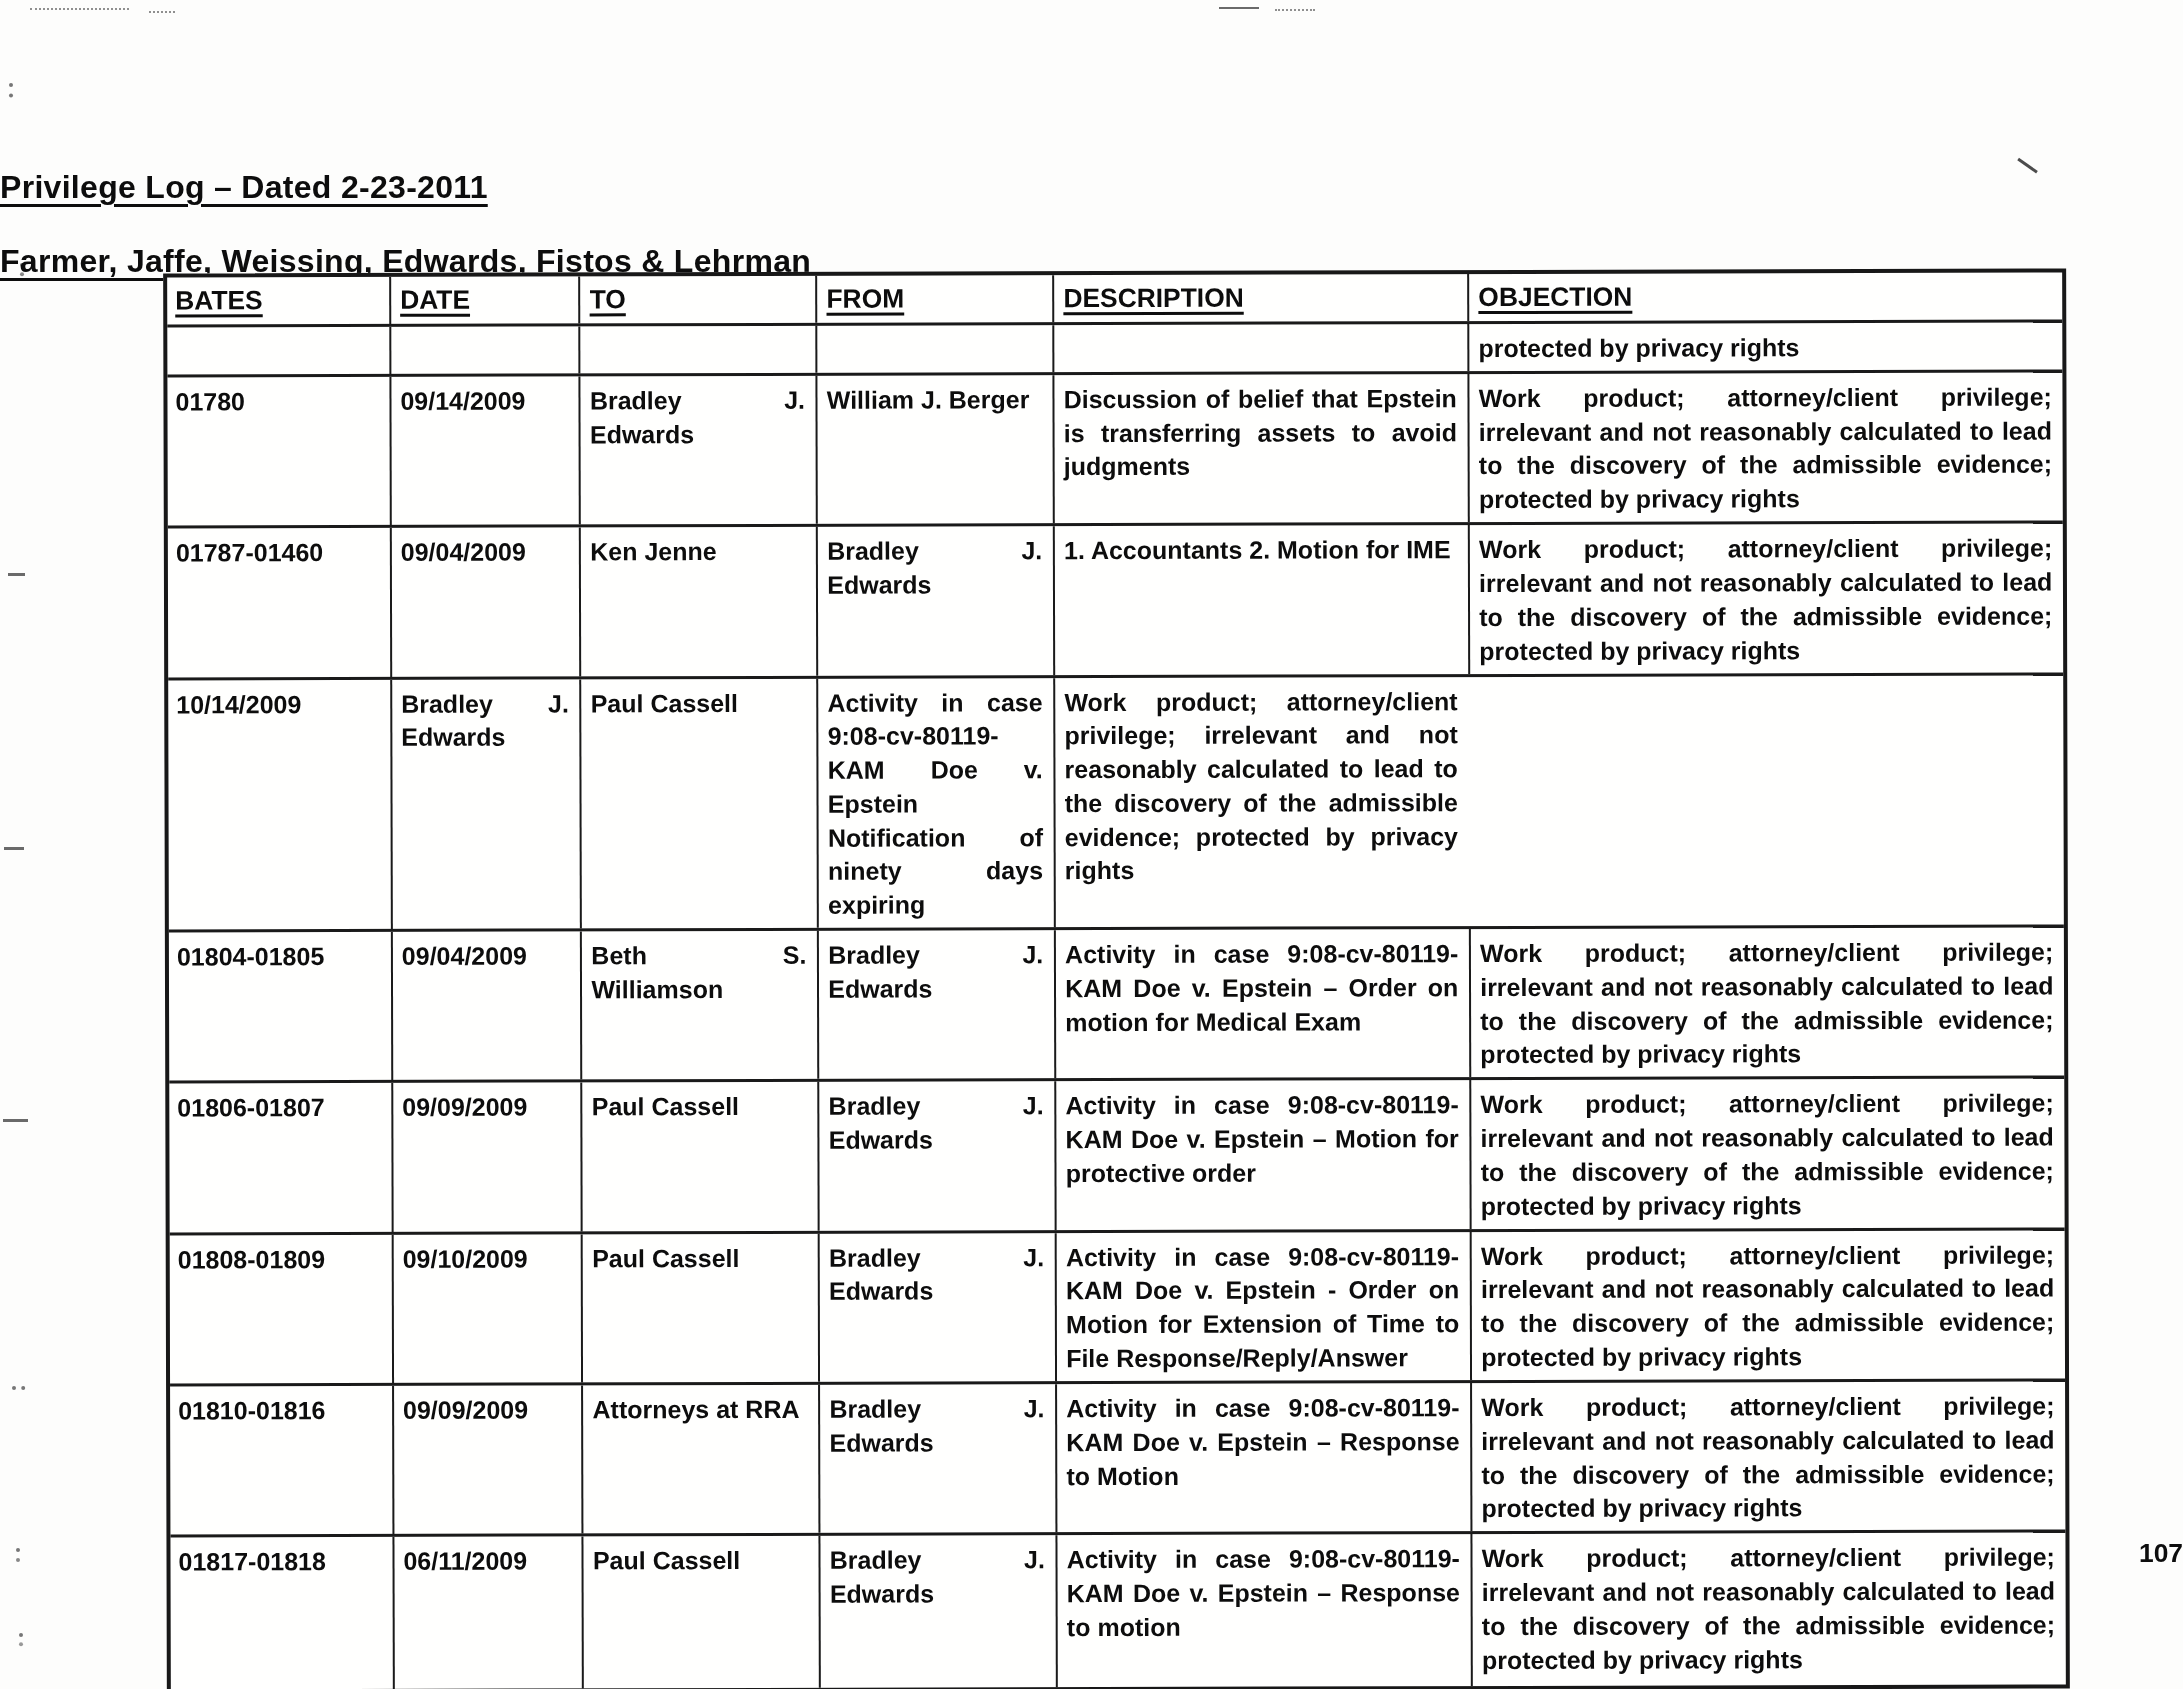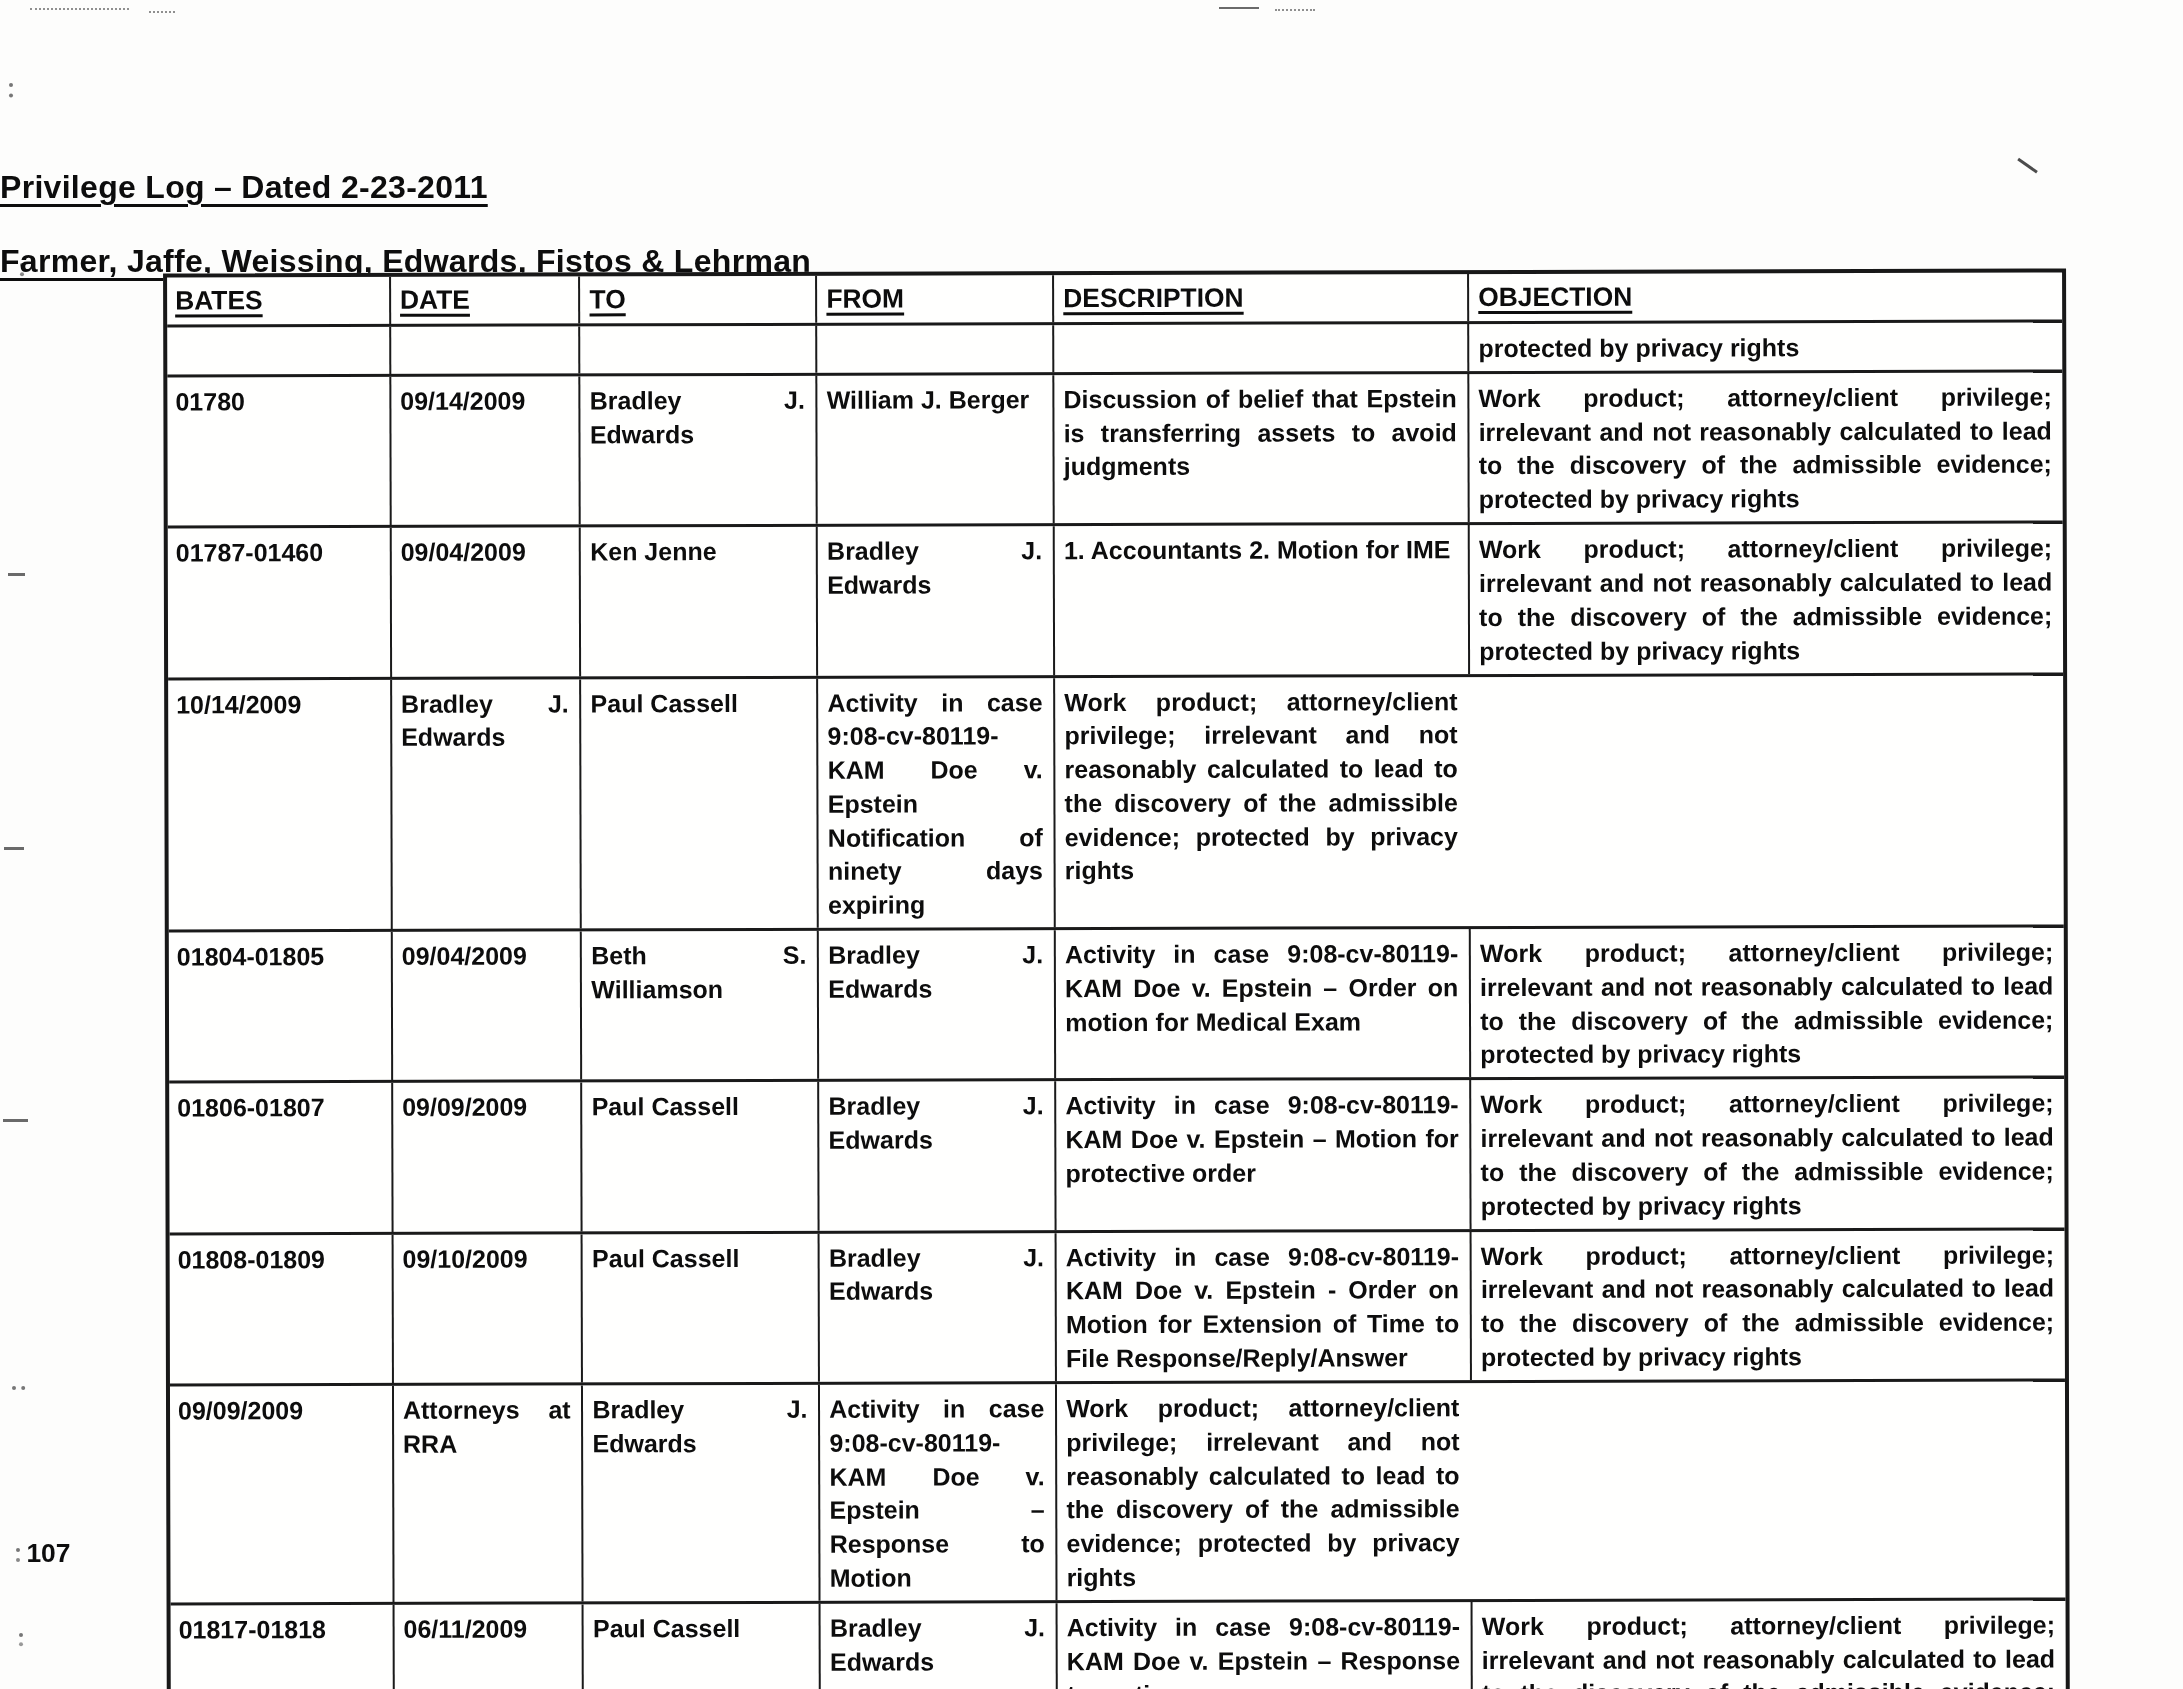--- a/index.html
+++ b/index.html
@@ -42,21 +42,21 @@
   .r1{min-height:131px;}
   .r2{min-height:137px;}
   .r3{min-height:137px;}
   .r4{min-height:134px;}
   .r5{min-height:134px;}
   .r6{min-height:137px;}
   .r7{min-height:137px;}
   .r8{min-height:152px;}
   .pageno{
     position:absolute;top:1538px;left:0;width:100%;
-    text-align:left;text-indent:26.4px;
+    text-align:right;text-indent:26.4px;
     font-size:26.4px;font-weight:bold;
   }
   .art{position:absolute;}
   .dotline{border-top:2px dotted #8f8f8f;height:0;}
   .dash{background:#6a6a6a;}
   .dot{width:4px;height:4px;border-radius:50%;background:#777;}
 </style>
 </head>
 <body>
 
@@ -146,20 +146,21 @@
     <div class="row r6">
       <div class="cell c-bates">01808-01809</div>
       <div class="cell c-date">09/10/2009</div>
       <div class="cell c-to">Paul Cassell</div>
       <div class="cell c-from">Bradley J. Edwards</div>
       <div class="cell c-desc">Activity in case 9:08-cv-80119-KAM Doe v. Epstein - Order on Motion for Extension of Time to File Response/Reply/Answer</div>
       <div class="cell c-obj">Work product; attorney/client privilege; irrelevant and not reasonably calculated to lead to the discovery of the admissible evidence; protected by privacy rights</div>
     </div>
 
     <div class="row r7">
+      <div class="cell c-bates">01810-01816</div>
       <div class="cell c-date">09/09/2009</div>
       <div class="cell c-to">Attorneys at RRA</div>
       <div class="cell c-from">Bradley J. Edwards</div>
       <div class="cell c-desc">Activity in case 9:08-cv-80119-KAM Doe v. Epstein – Response to Motion</div>
       <div class="cell c-obj">Work product; attorney/client privilege; irrelevant and not reasonably calculated to lead to the discovery of the admissible evidence; protected by privacy rights</div>
     </div>
 
     <div class="row r8">
       <div class="cell c-bates">01817-01818</div>
       <div class="cell c-date">06/11/2009</div>

